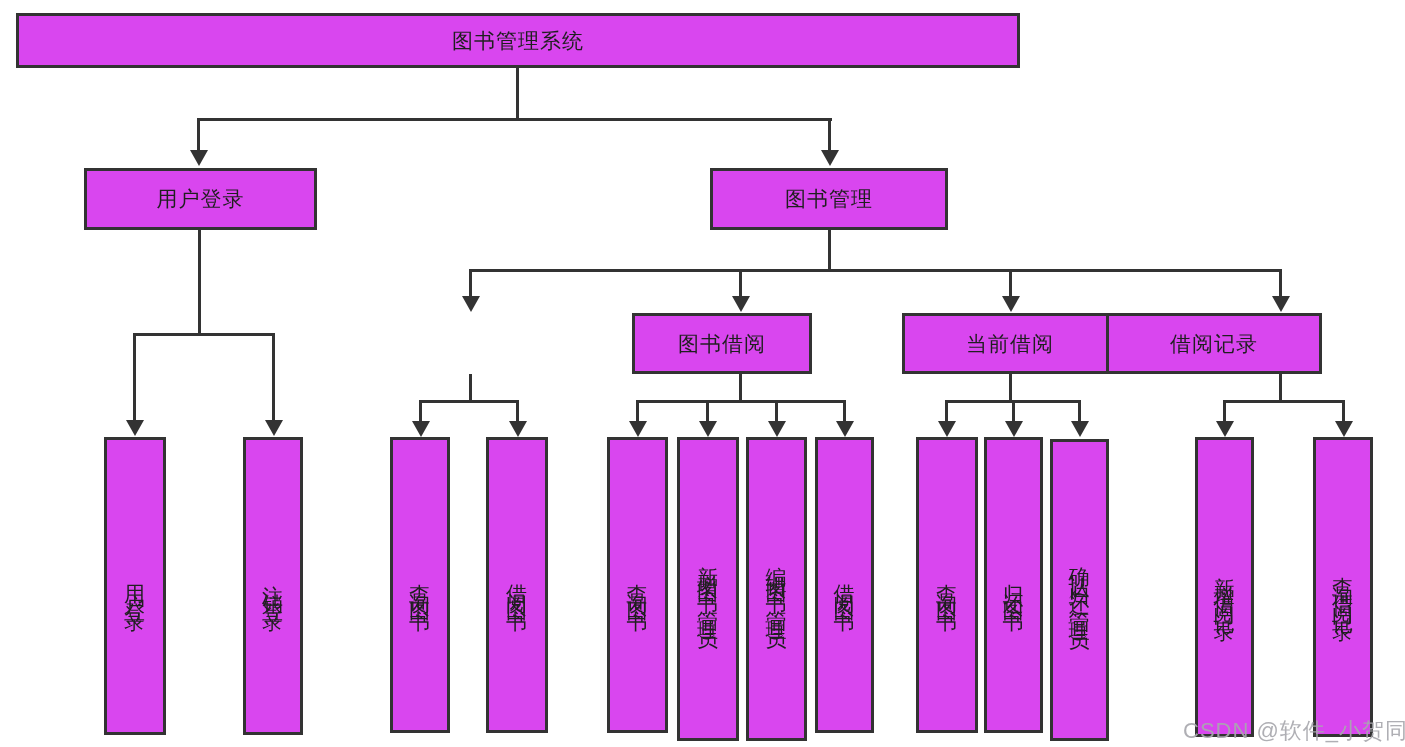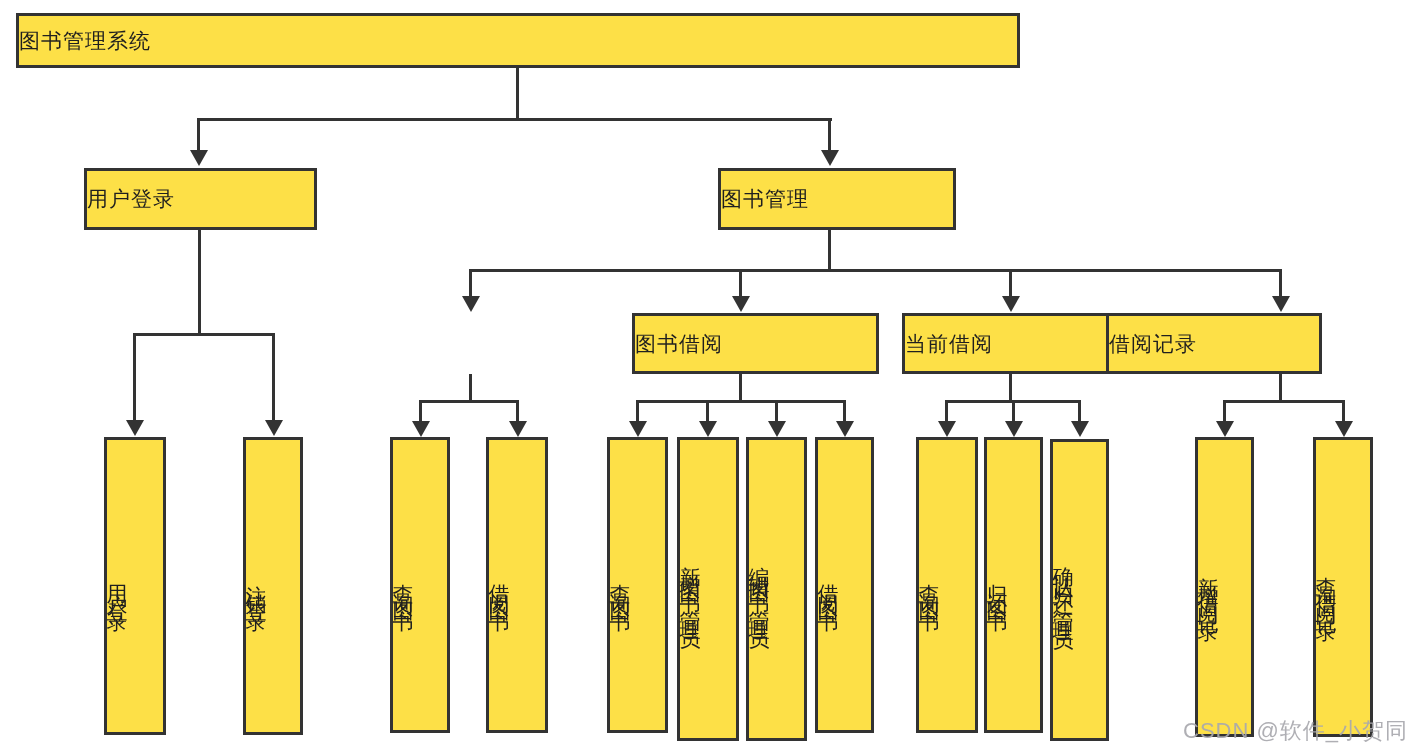--- a/index.html
+++ b/index.html
@@ -8,23 +8,24 @@
     width:1405px;
     height:747px;
     background:#ffffff;
     font-family:"Liberation Sans", sans-serif;
     overflow:hidden;
   }
   .node{
     position:absolute;
     box-sizing:border-box;
     border:3px solid #333333;
-    background:#fde047;
+    background:#d946ef;
     display:flex;
     align-items:center;
+    justify-content:center;
     color:#1f1f1f;
   }
   .node.h{ font-size:21px; letter-spacing:1px; }
   .node.v .vtext{
     writing-mode:vertical-rl;
     text-orientation:mixed;
     font-size:21px;
     letter-spacing:9px;
     line-height:1;
     display:inline-block;
@@ -60,21 +61,21 @@
   <div class="line" style="left:516px;top:68px;width:3px;height:53px;"></div>
   <div class="line" style="left:197px;top:118px;width:635px;height:3px;"></div>
   <div class="line" style="left:197px;top:118px;width:3px;height:32px;"></div>
   <div class="arrow" style="left:190px;top:150px;"></div>
   <div class="line" style="left:828px;top:118px;width:3px;height:32px;"></div>
   <div class="arrow" style="left:821px;top:150px;"></div>
 
   <div class="node h" style="left:84px;top:168px;width:233px;height:62px;">
     <span>用户登录</span>
   </div>
-  <div class="node h" style="left:710px;top:168px;width:238px;height:62px;margin-left:8px;">
+  <div class="node h" style="left:710px;top:168px;width:238px;height:62px;">
     <span>图书管理</span>
   </div>
 
   <div class="line" style="left:198px;top:230px;width:3px;height:106px;"></div>
   <div class="line" style="left:133px;top:333px;width:142px;height:3px;"></div>
   <div class="line" style="left:133px;top:333px;width:3px;height:87px;"></div>
   <div class="arrow" style="left:126px;top:420px;"></div>
   <div class="line" style="left:272px;top:333px;width:3px;height:87px;"></div>
   <div class="arrow" style="left:265px;top:420px;"></div>
 
@@ -82,21 +83,21 @@
   <div class="line" style="left:469px;top:269px;width:813px;height:3px;"></div>
   <div class="line" style="left:469px;top:269px;width:3px;height:27px;"></div>
   <div class="arrow" style="left:462px;top:296px;"></div>
   <div class="line" style="left:739px;top:269px;width:3px;height:27px;"></div>
   <div class="arrow" style="left:732px;top:296px;"></div>
   <div class="line" style="left:1009px;top:269px;width:3px;height:27px;"></div>
   <div class="arrow" style="left:1002px;top:296px;"></div>
   <div class="line" style="left:1279px;top:269px;width:3px;height:27px;"></div>
   <div class="arrow" style="left:1272px;top:296px;"></div>
 
-  <div class="node h" style="left:632px;top:313px;width:247px;height:61px;">
+  <div class="node h" style="left:632px;top:313px;width:180px;height:61px;">
     <span>图书借阅</span>
   </div>
   <div class="node h" style="left:902px;top:313px;width:216px;height:61px;">
     <span>当前借阅</span>
   </div>
   <div class="node h" style="left:1106px;top:313px;width:216px;height:61px;">
     <span>借阅记录</span>
   </div>
 
   <div class="line" style="left:469px;top:374px;width:3px;height:29px;"></div>

